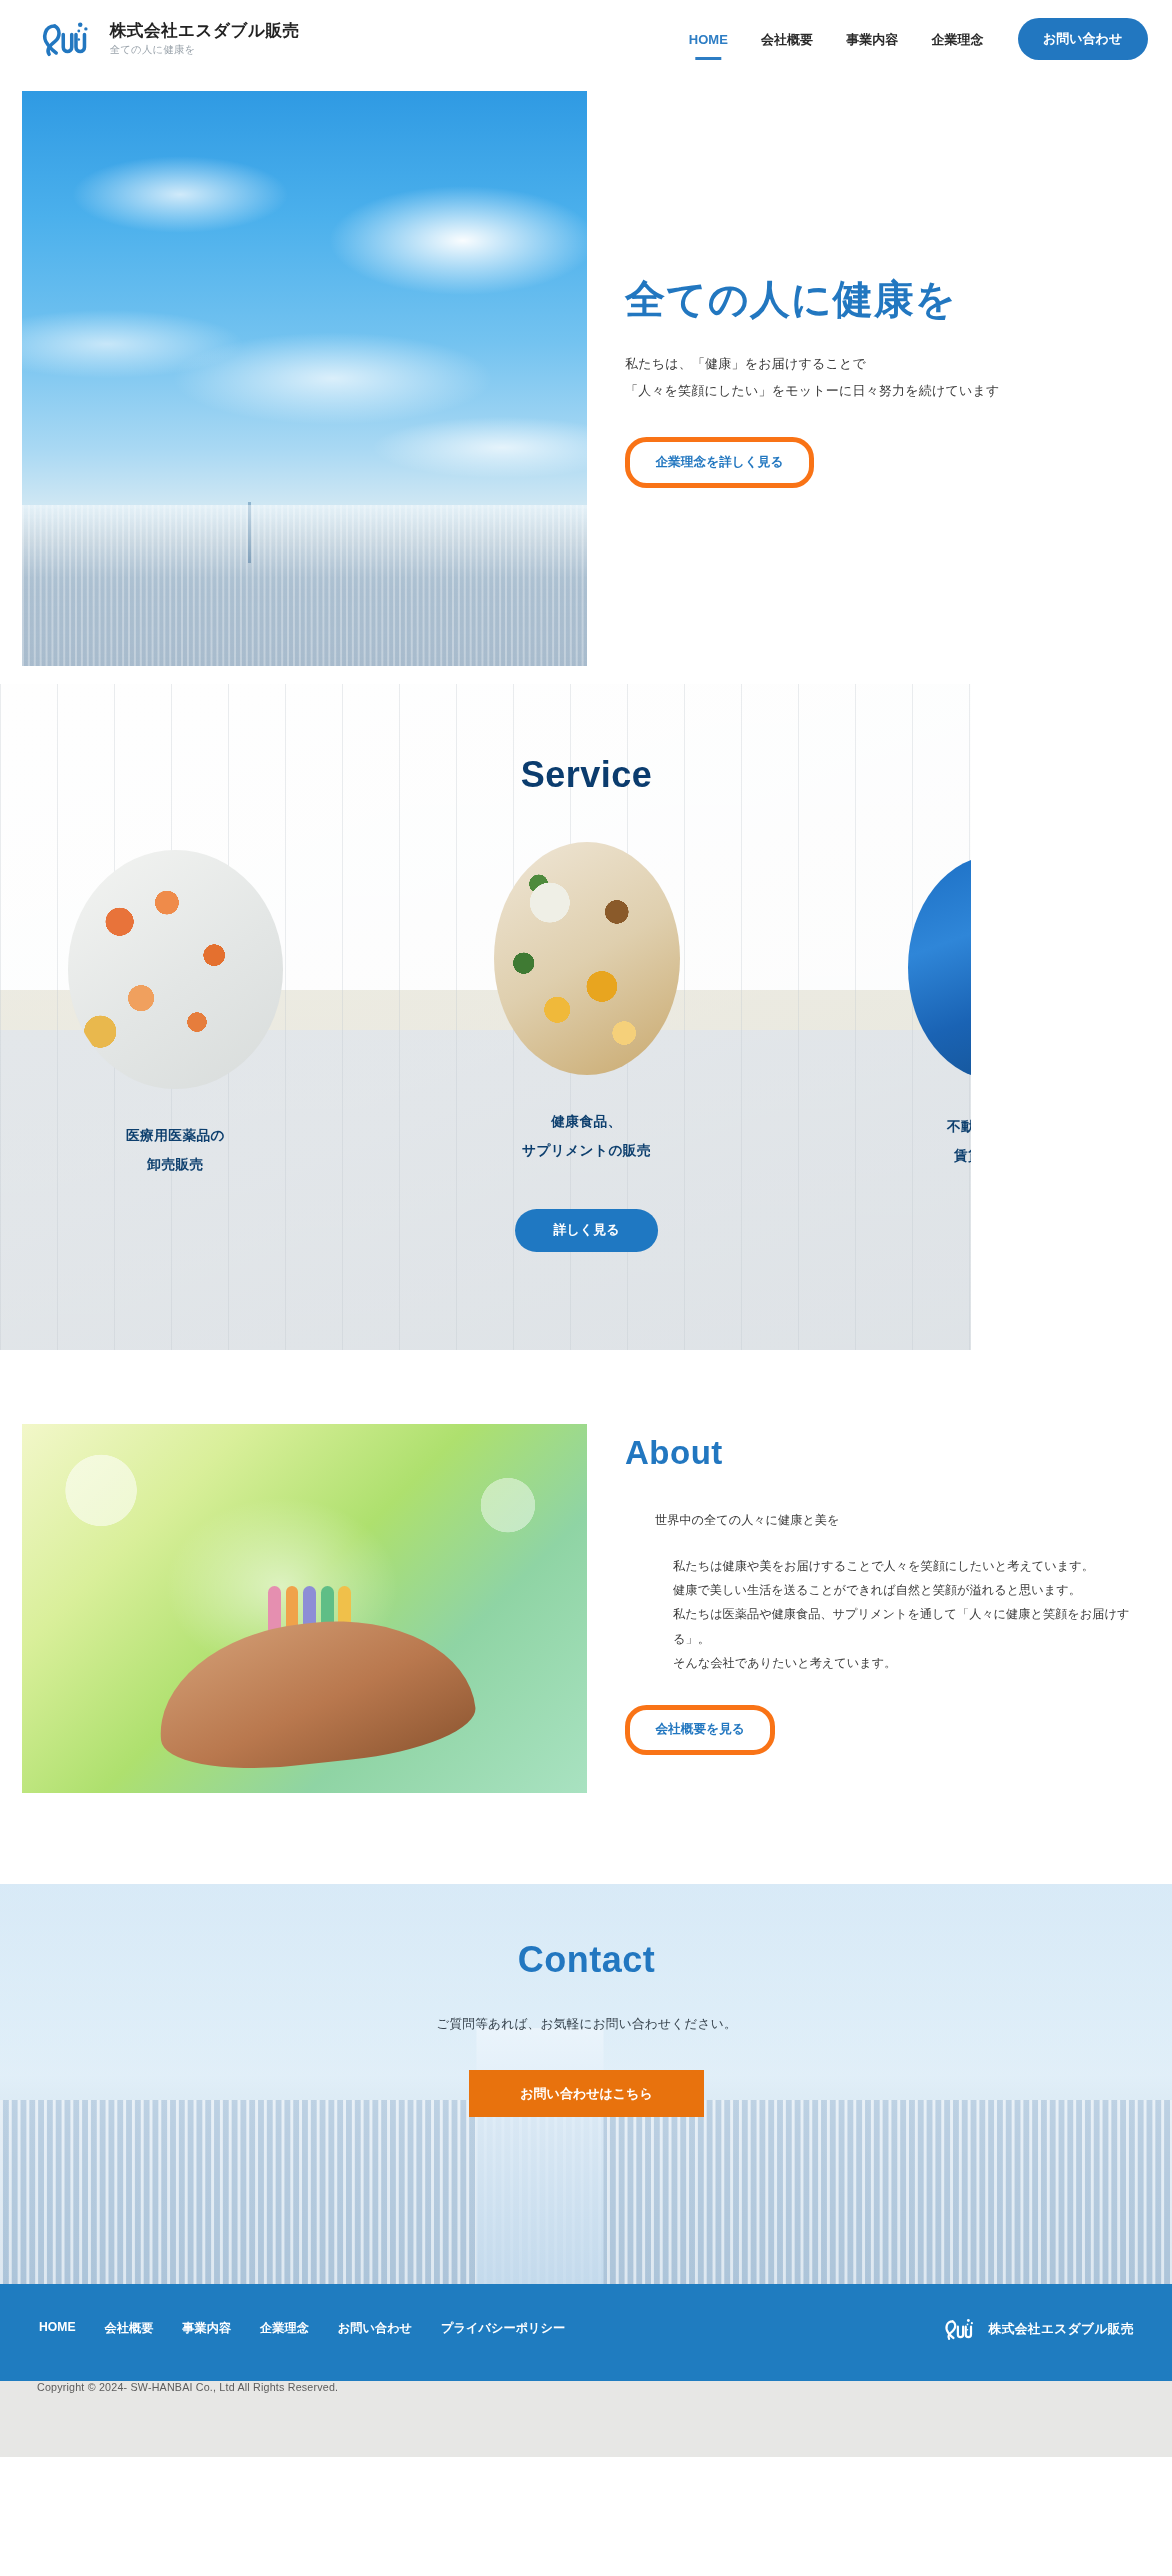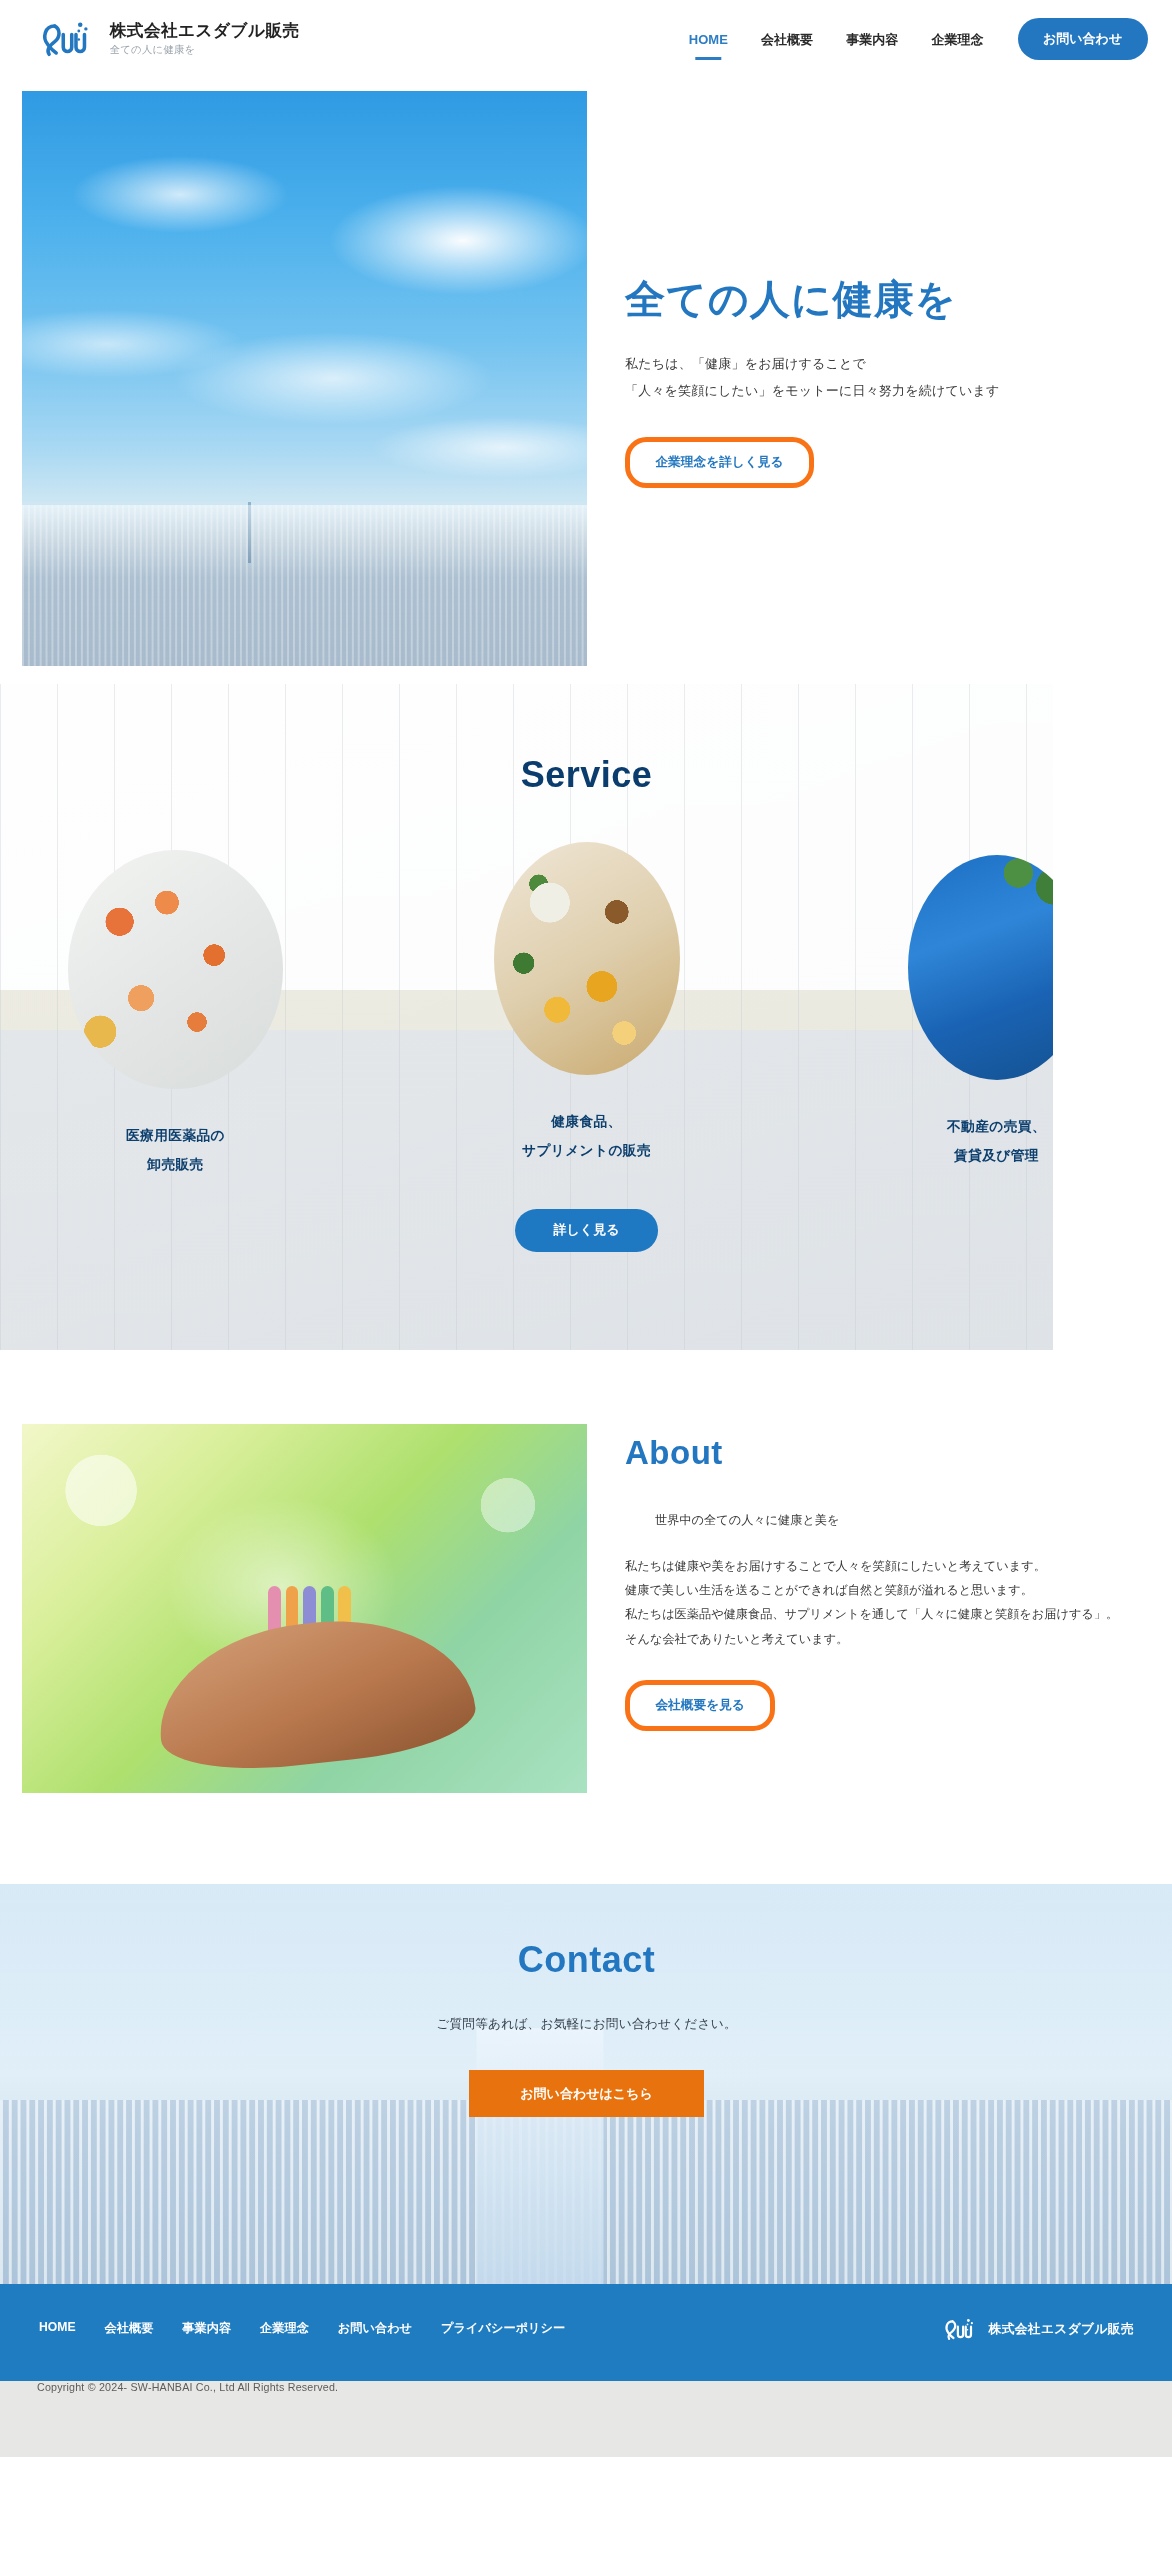--- a/index.html
+++ b/index.html
@@ -92,21 +92,21 @@
   .btn-outline {
     display:inline-block; margin-top:33px; width:fit-content;
     border:5px solid #f97316; border-radius:21.5px;
     padding:11.7px 25.4px; font-size:12.7px; font-weight:bold;
     color:#2277c0; background:#fff; text-decoration:none; cursor:pointer;
     font-family:inherit;
   }
 
   
   .service {
-    width:1053px; height:666px; position:relative; overflow:hidden;
+    width:971px; height:666px; position:relative; overflow:hidden;
     background:
       linear-gradient(to bottom, rgba(255,255,255,.80), rgba(255,255,255,.72)),
       linear-gradient(160deg,#f4f5f6 0%,#e9eced 30%,#dfe3e6 58%,#d3d9de 78%,#c9d0d6 100%);
   }
   .service::before {
     content:""; position:absolute; inset:0;
     background:
       linear-gradient(to right, rgba(190,198,205,.32) 0 1px, rgba(0,0,0,0) 1px 57px),
       linear-gradient(to bottom, rgba(255,255,255,.65) 0 46%, rgba(225,222,205,.55) 46% 52%, rgba(205,212,218,.5) 52% 100%);
     background-size:57px 100%, 100% 100%;
@@ -197,21 +197,21 @@
   .about-people i:nth-child(5){ background:#f0c04a; }
 
   .about-copy {
     position:absolute; left:625px; top:84px; width:508px;
   }
   .about-title {
     font-size:33px; font-weight:bold; color:#2277c0; letter-spacing:0.5px;
     margin-bottom:37px;
   }
   .about-lede { font-size:12.2px; color:#3a3a3a; line-height:1.9; margin-bottom:21.5px;margin-left:30px; }
-  .about-body { font-size:12.2px; color:#3a3a3a; line-height:2.0; }
+  .about-body { font-size:12.2px; color:#3a3a3a; line-height:2.0;margin-left:48px; }
   .about-copy .btn-outline { margin-top:29px; }
 
   
   .contact {
     width:1173px; height:400px; position:relative; overflow:hidden;
     background:
       linear-gradient(to bottom, rgba(235,243,250,.60), rgba(225,238,248,.55)),
       linear-gradient(to bottom,#bcdcf2 0%,#cde7f6 30%,#d9ecf7 48%,#c5d8e6 62%,#b9cfdf 100%);
   }
   .contact::before {

